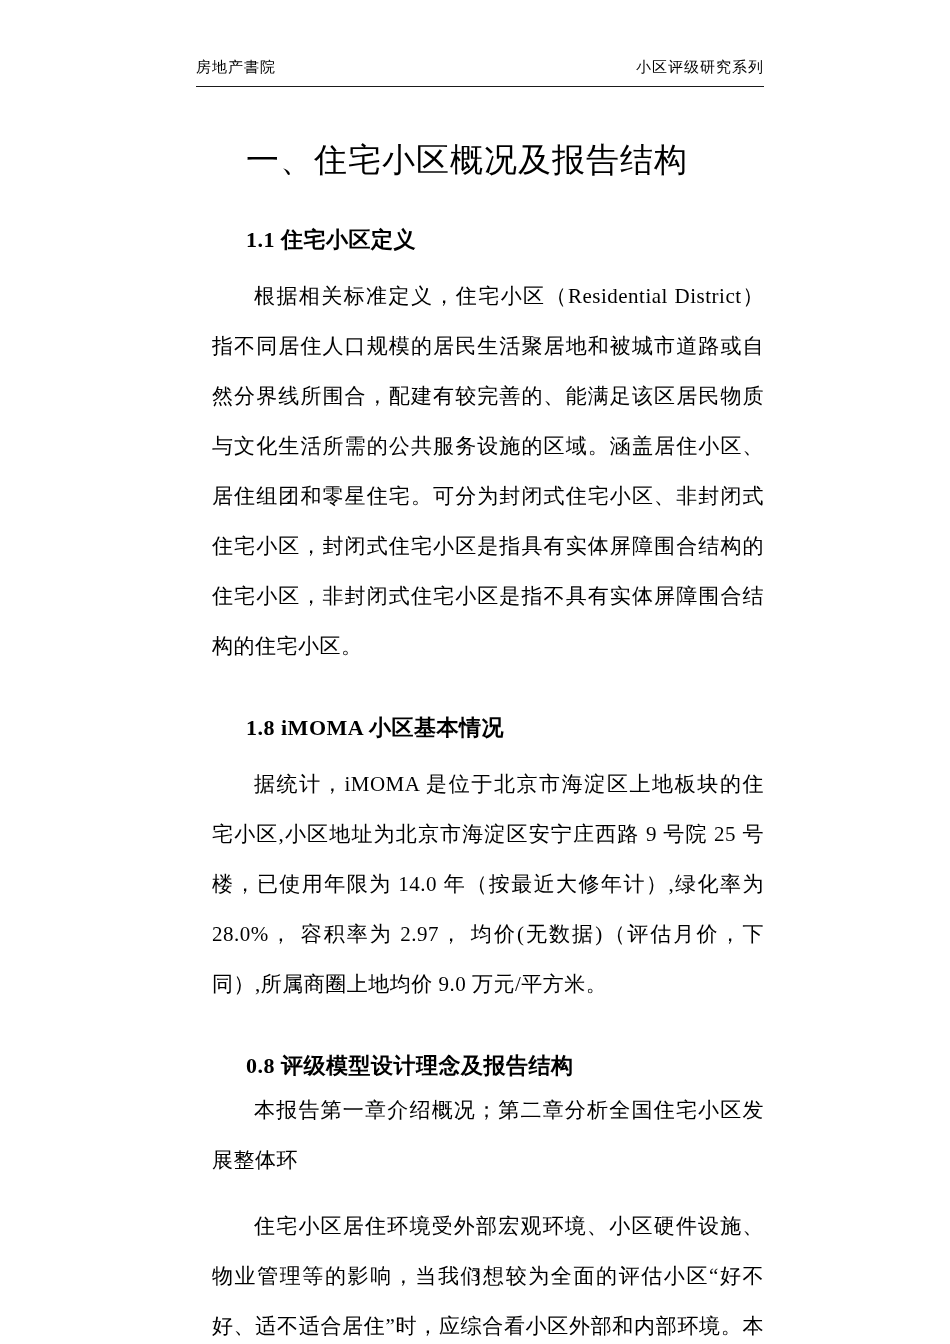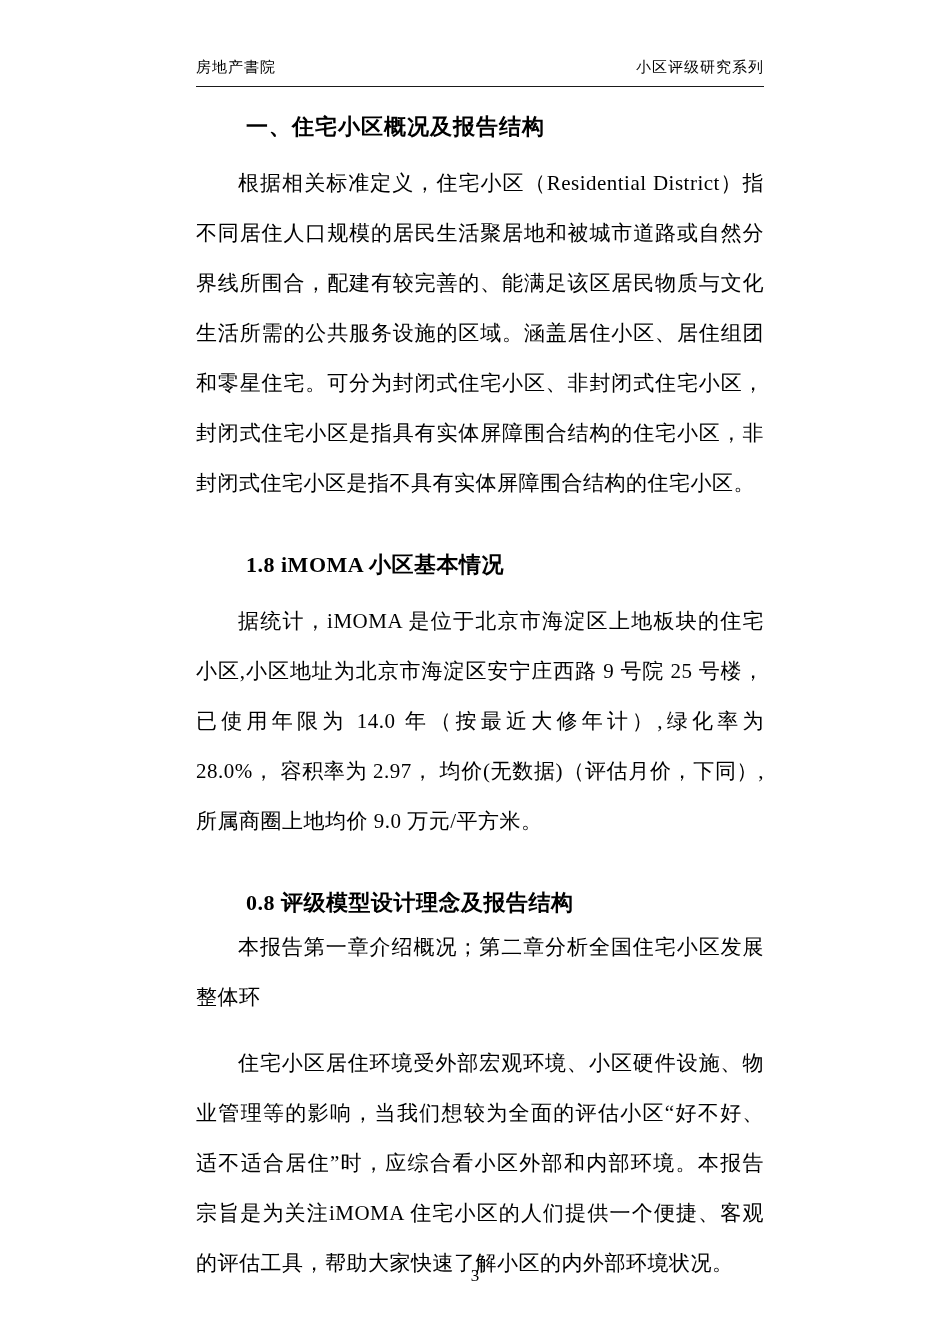--- a/index.html
+++ b/index.html
@@ -34,33 +34,33 @@
   .header .hdr-right {
     letter-spacing: 1px;
   }
   .content {
     position: absolute;
     top: 92px;
     left: 145px;
     right: 135px;
   }
   .chapter-title {
-    margin: 20px 0 0 50px;
-    font-size: 22px;
-    font-weight: bold;
+    margin: 46px 0 0 50px;
+    font-size: 33px;
+    font-weight: normal;
     letter-spacing: 1px;
   }
   .section-heading {
     margin: 42px 0 0 50px;
     font-size: 22px;
     font-weight: bold;
     letter-spacing: 0.5px;
   }
   .para {
-    margin: 16px 0 0 0;
+    margin: 16px 0 0 16px;
     font-size: 21px;
     line-height: 50px;
     text-align: justify;
     text-indent: 2em;
     letter-spacing: 0.5px;
   }
   .para.tight {
     margin-top: 4px;
   }
   .footer {
@@ -79,20 +79,21 @@
 
   <div class="header">
     <span class="hdr-left">房地产書院</span>
     <span class="hdr-right">小区评级研究系列</span>
   </div>
 
   <div class="content">
 
     <div class="chapter-title">一、住宅小区概况及报告结构</div>
 
+    <div class="section-heading">1.1 住宅小区定义</div>
 
     <p class="para">根据相关标准定义，住宅小区（Residential District）指不同居住人口规模的居民生活聚居地和被城市道路或自然分界线所围合，配建有较完善的、能满足该区居民物质与文化生活所需的公共服务设施的区域。涵盖居住小区、居住组团和零星住宅。可分为封闭式住宅小区、非封闭式住宅小区，封闭式住宅小区是指具有实体屏障围合结构的住宅小区，非封闭式住宅小区是指不具有实体屏障围合结构的住宅小区。</p>
 
     <div class="section-heading">1.8 iMOMA 小区基本情况</div>
 
     <p class="para">据统计，iMOMA 是位于北京市海淀区上地板块的住宅小区,小区地址为北京市海淀区安宁庄西路 9 号院 25 号楼，已使用年限为 14.0 年（按最近大修年计）,绿化率为 28.0%， 容积率为 2.97， 均价(无数据)（评估月价，下同）,所属商圈上地均价 9.0 万元/平方米。</p>
 
     <div class="section-heading">0.8 评级模型设计理念及报告结构</div>
 
     <p class="para tight">本报告第一章介绍概况；第二章分析全国住宅小区发展整体环</p>

